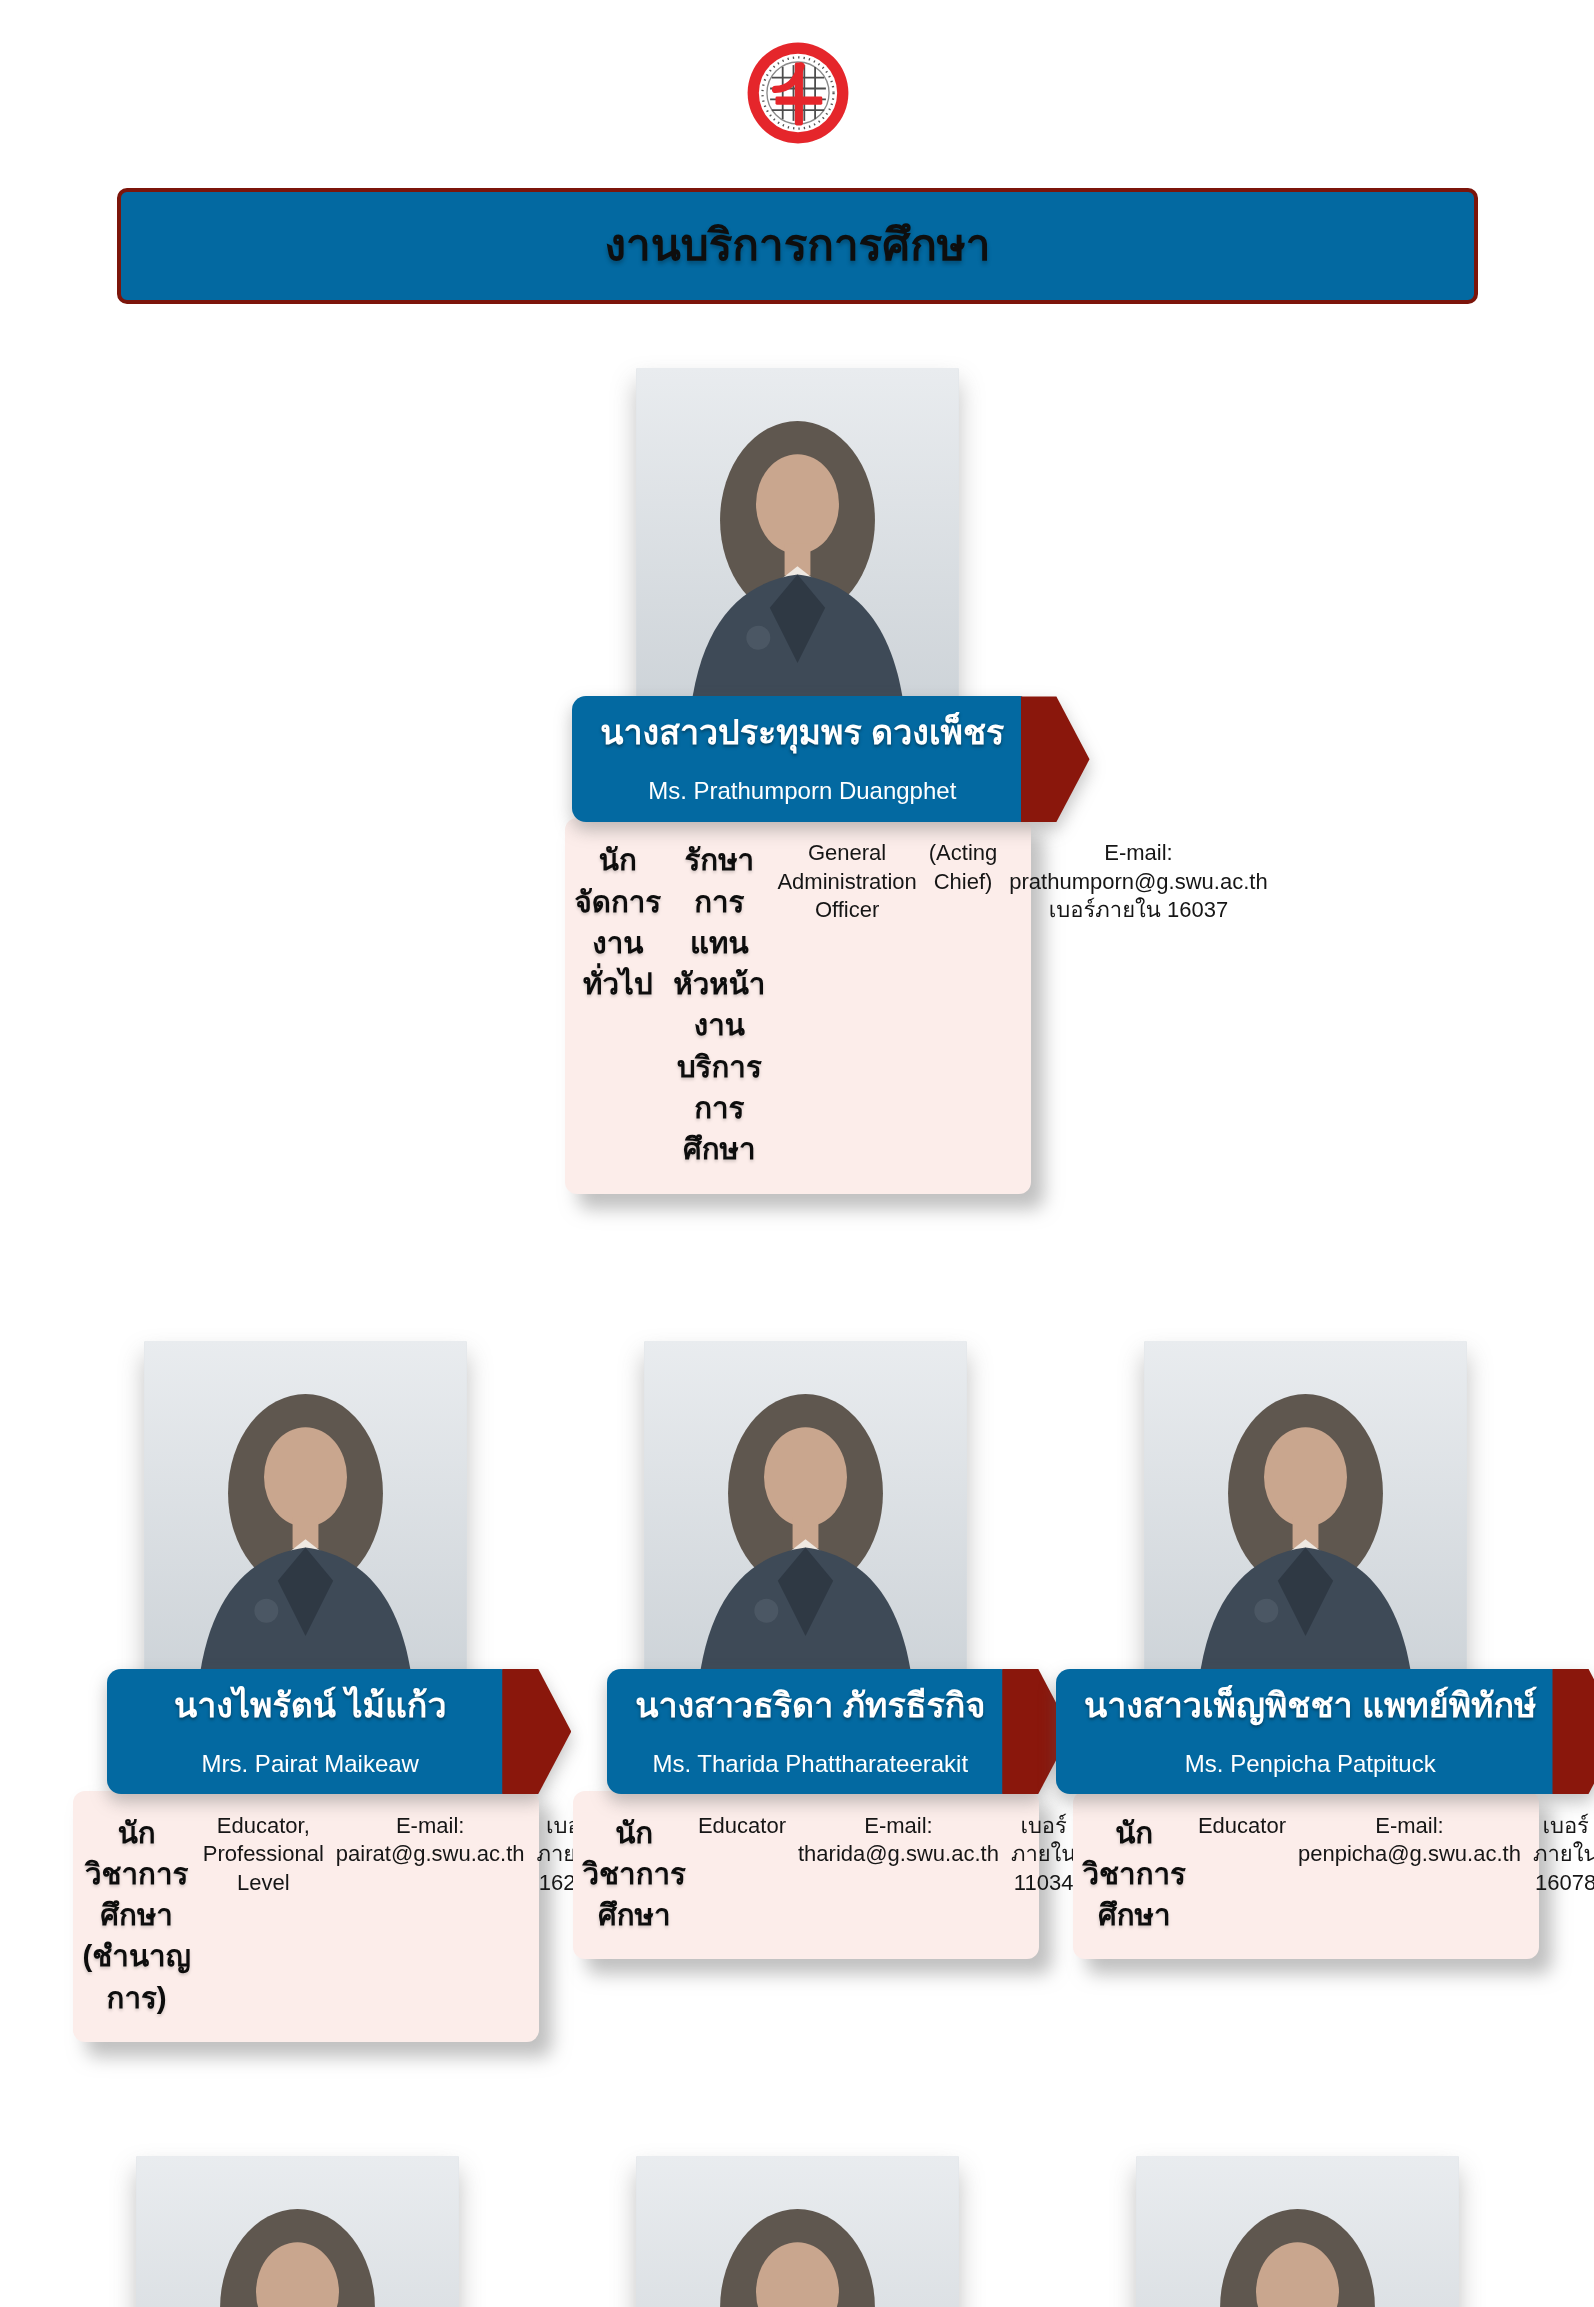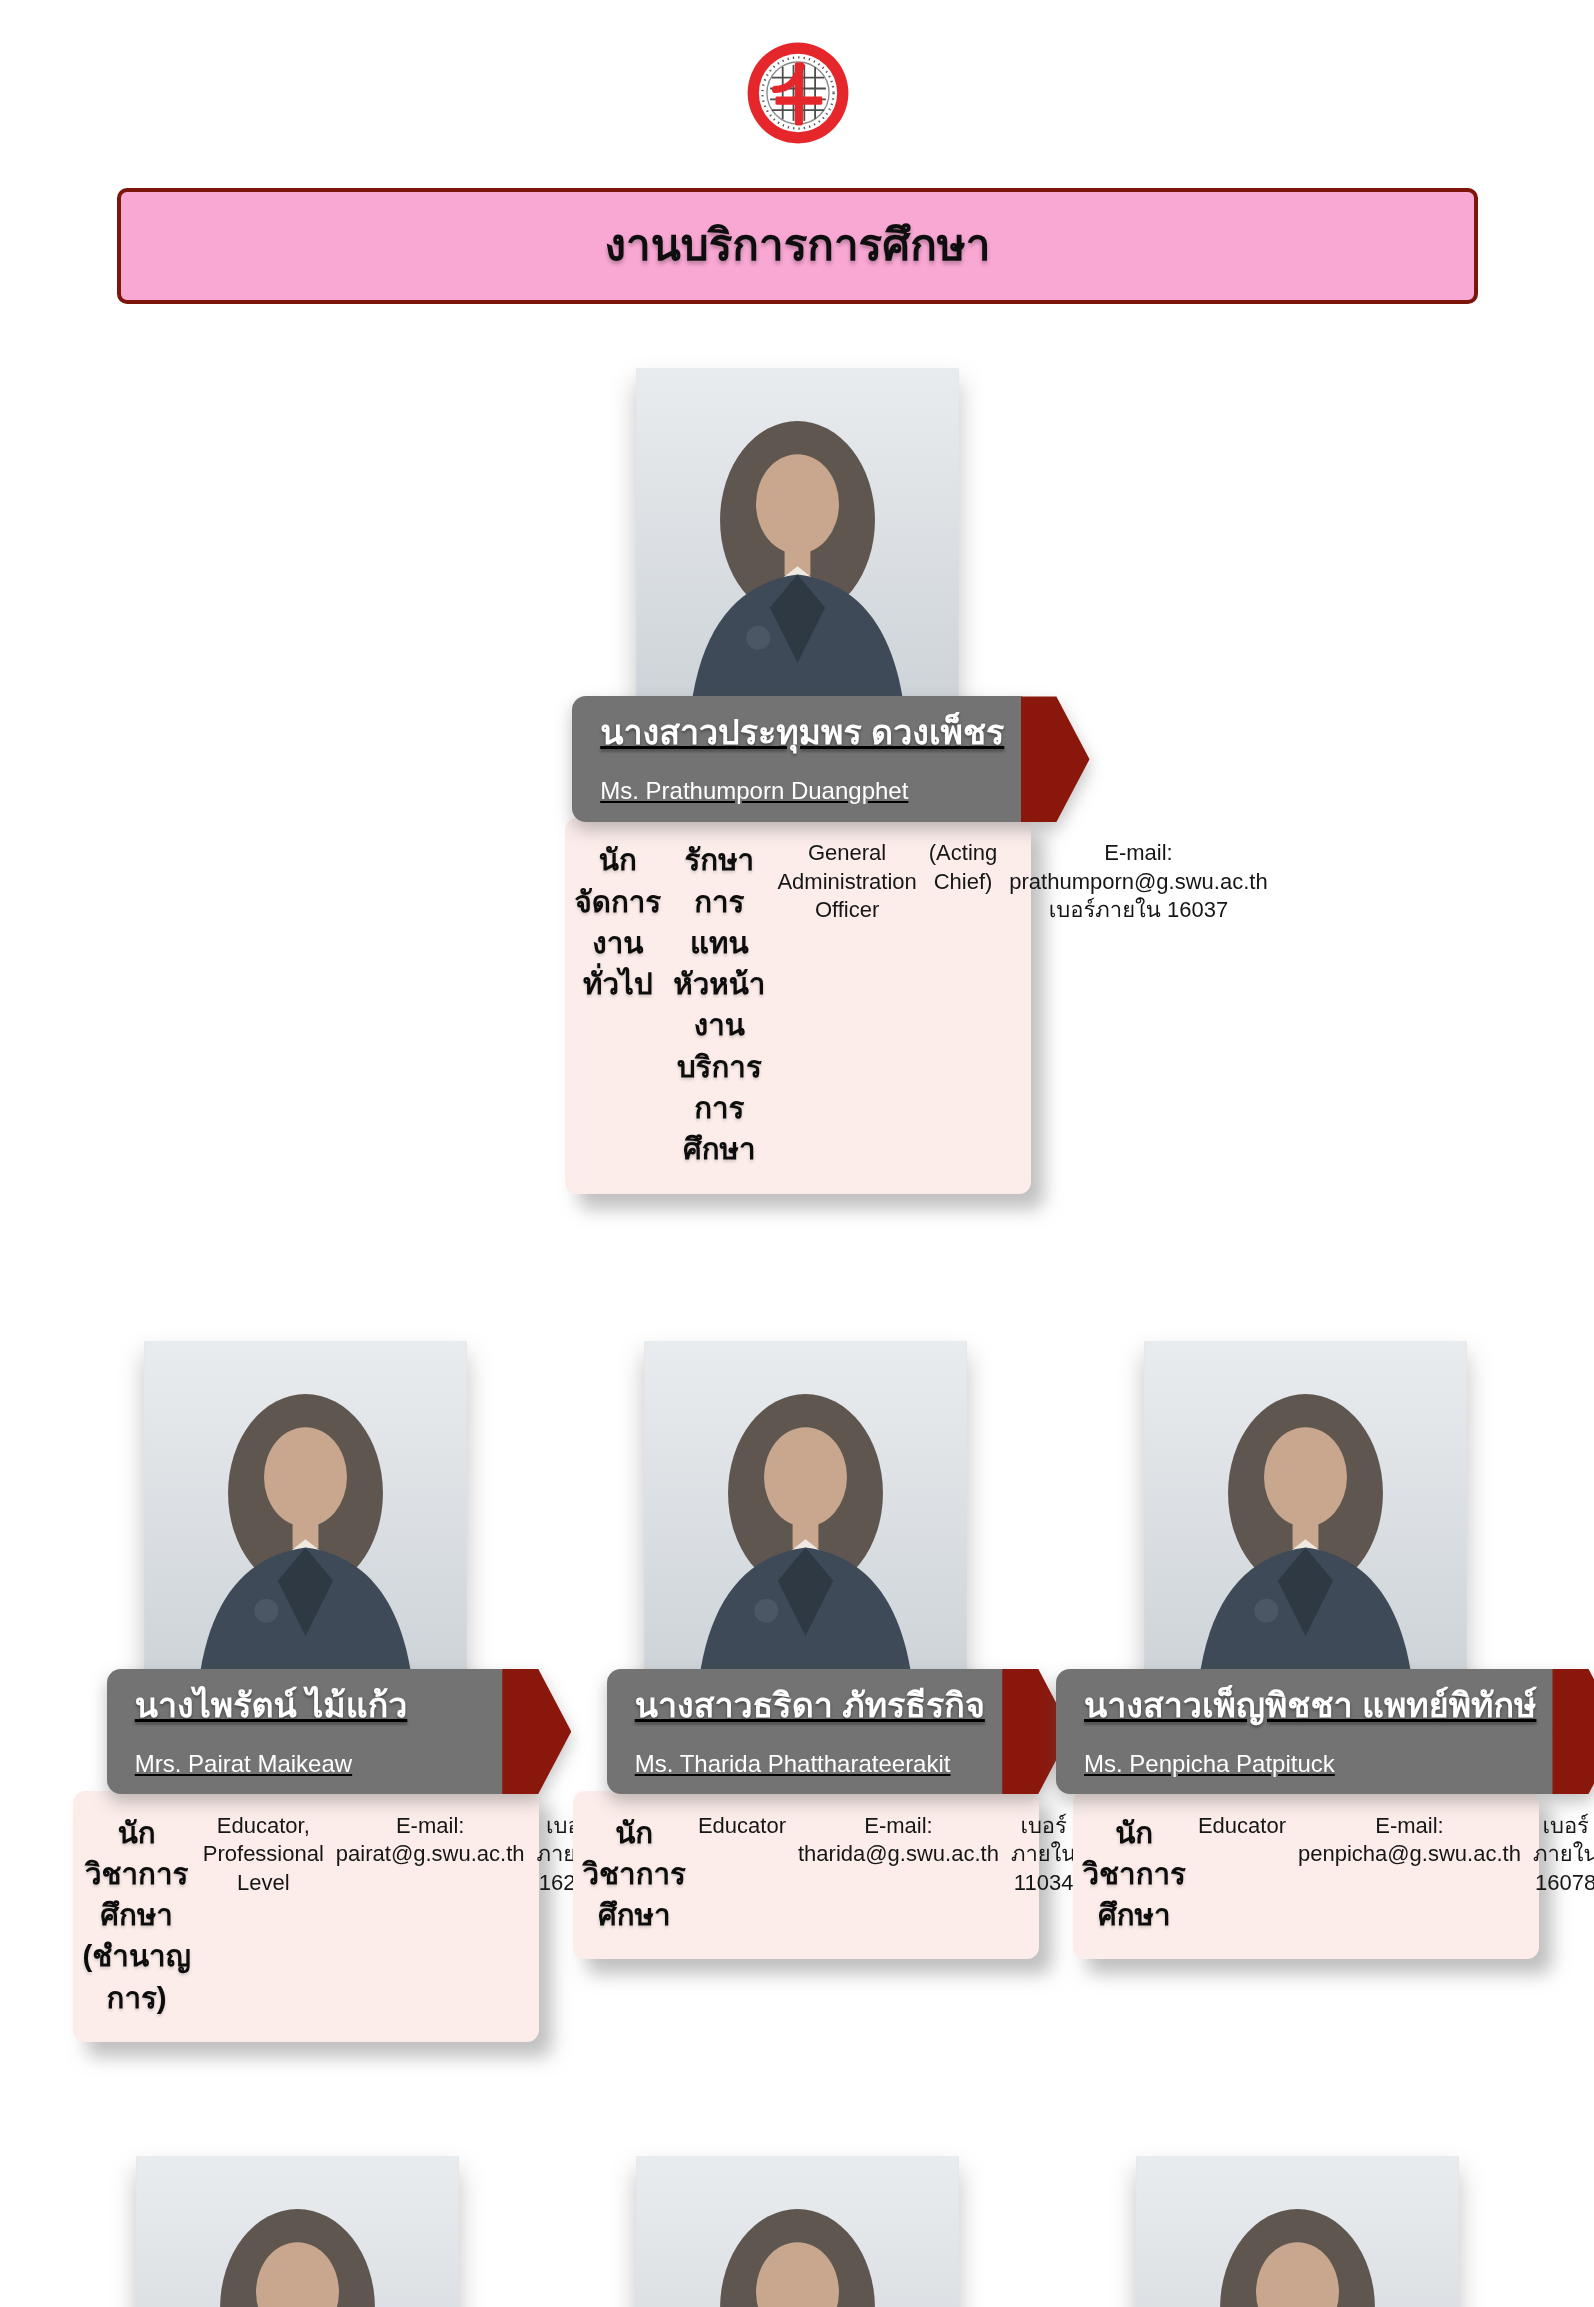--- a/index.html
+++ b/index.html
@@ -9,40 +9,40 @@
   
   .logo-row{display:flex;justify-content:center;align-items:center;gap:24px;padding-top:39px;}
   .seal{width:108px;height:108px;flex:0 0 auto;}
   .logo-text{display:flex;flex-direction:column;align-items:flex-start;}
   .logo-fac{font-size:42px;font-weight:bold;color:#6e6f72;line-height:1.1;}
   .logo-uni{font-size:26px;color:#6e6f72;margin-top:4.6px;line-height:1.2;}
   .logo-tagbox{width:98px;height:14px;border:1.8px solid #3c3c3c;margin-top:10px;margin-left:2.8px;background:#fff;}
 
   
   .header-box{box-sizing:border-box;width:1361px;margin:41px auto 16px;border:4.2px solid #7c150b;border-radius:10px;
-              background:#f9a8d4;text-align:center;padding:23px 18.5px 26px;}
+              background:#0369a1;text-align:center;padding:23px 18.5px 26px;}
   .header-title{font-size:44px;font-weight:bold;color:#0e0e0e;line-height:1.35;
                 text-shadow:0 3.2px 4.2px rgba(0,0,0,.28);}
   .header-sub{font-size:25px;color:#121212;margin-top:11px;line-height:1.2;}
 
   
   .row{display:flex;justify-content:center;align-items:flex-start;}
   .row-1{margin-top:64px;}
   .row-2{margin-top:147px;gap:34px;padding-left:16px;}
   .row-3{margin-top:114px;gap:34px;}
 
   
   .card{width:466px;display:flex;flex-direction:column;align-items:center;}
   .photo{width:323px;height:355px;border-radius:1.8px;overflow:hidden;
          box-shadow:0 14px 25px rgba(120,120,120,.45);background:#dde1e5;}
   .photo svg{display:block;width:100%;height:100%;}
-  .banner{position:relative;z-index:3;margin-top:-27px;background:#737373;
+  .banner{position:relative;z-index:3;margin-top:-27px;background:#0369a1;
           border-radius:14px 2.8px 2.8px 14px;padding:14px 18.5px 15.7px 28px;min-width:351px;
-          text-align:left;white-space:nowrap;
-          filter:drop-shadow(0 8.3px 8.3px rgba(90,90,90,.38));text-decoration:underline;}
+          text-align:center;white-space:nowrap;
+          filter:drop-shadow(0 8.3px 8.3px rgba(90,90,90,.38));}
   .banner::after{content:"";position:absolute;left:99.5%;top:0;height:100%;width:69px;background:#8a170c;
                  clip-path:polygon(0 0,52% 0,100% 50%,52% 100%,0 100%);}
   .name-th{font-size:34px;font-weight:bold;color:#ffffff;line-height:1.35;
            text-shadow:0 2.3px 3.2px rgba(0,0,0,.4);}
   .name-en{font-size:24px;font-weight:normal;color:#ffffff;margin-top:20px;line-height:1.25;}
   .info{box-sizing:border-box;position:relative;z-index:1;margin-top:-3.7px;width:100%;
         background:#fcedea;border-radius:12px;box-shadow:13px 14.8px 18.5px rgba(130,130,130,.5);
         padding:21px 10px 24px;display:flex;flex-direction:row;gap:12px;text-align:center;}
   .pos-th{font-size:29.5px;font-weight:bold;color:#0d0d0d;line-height:1.4;
           text-shadow:0 2.3px 3.2px rgba(0,0,0,.18);}

